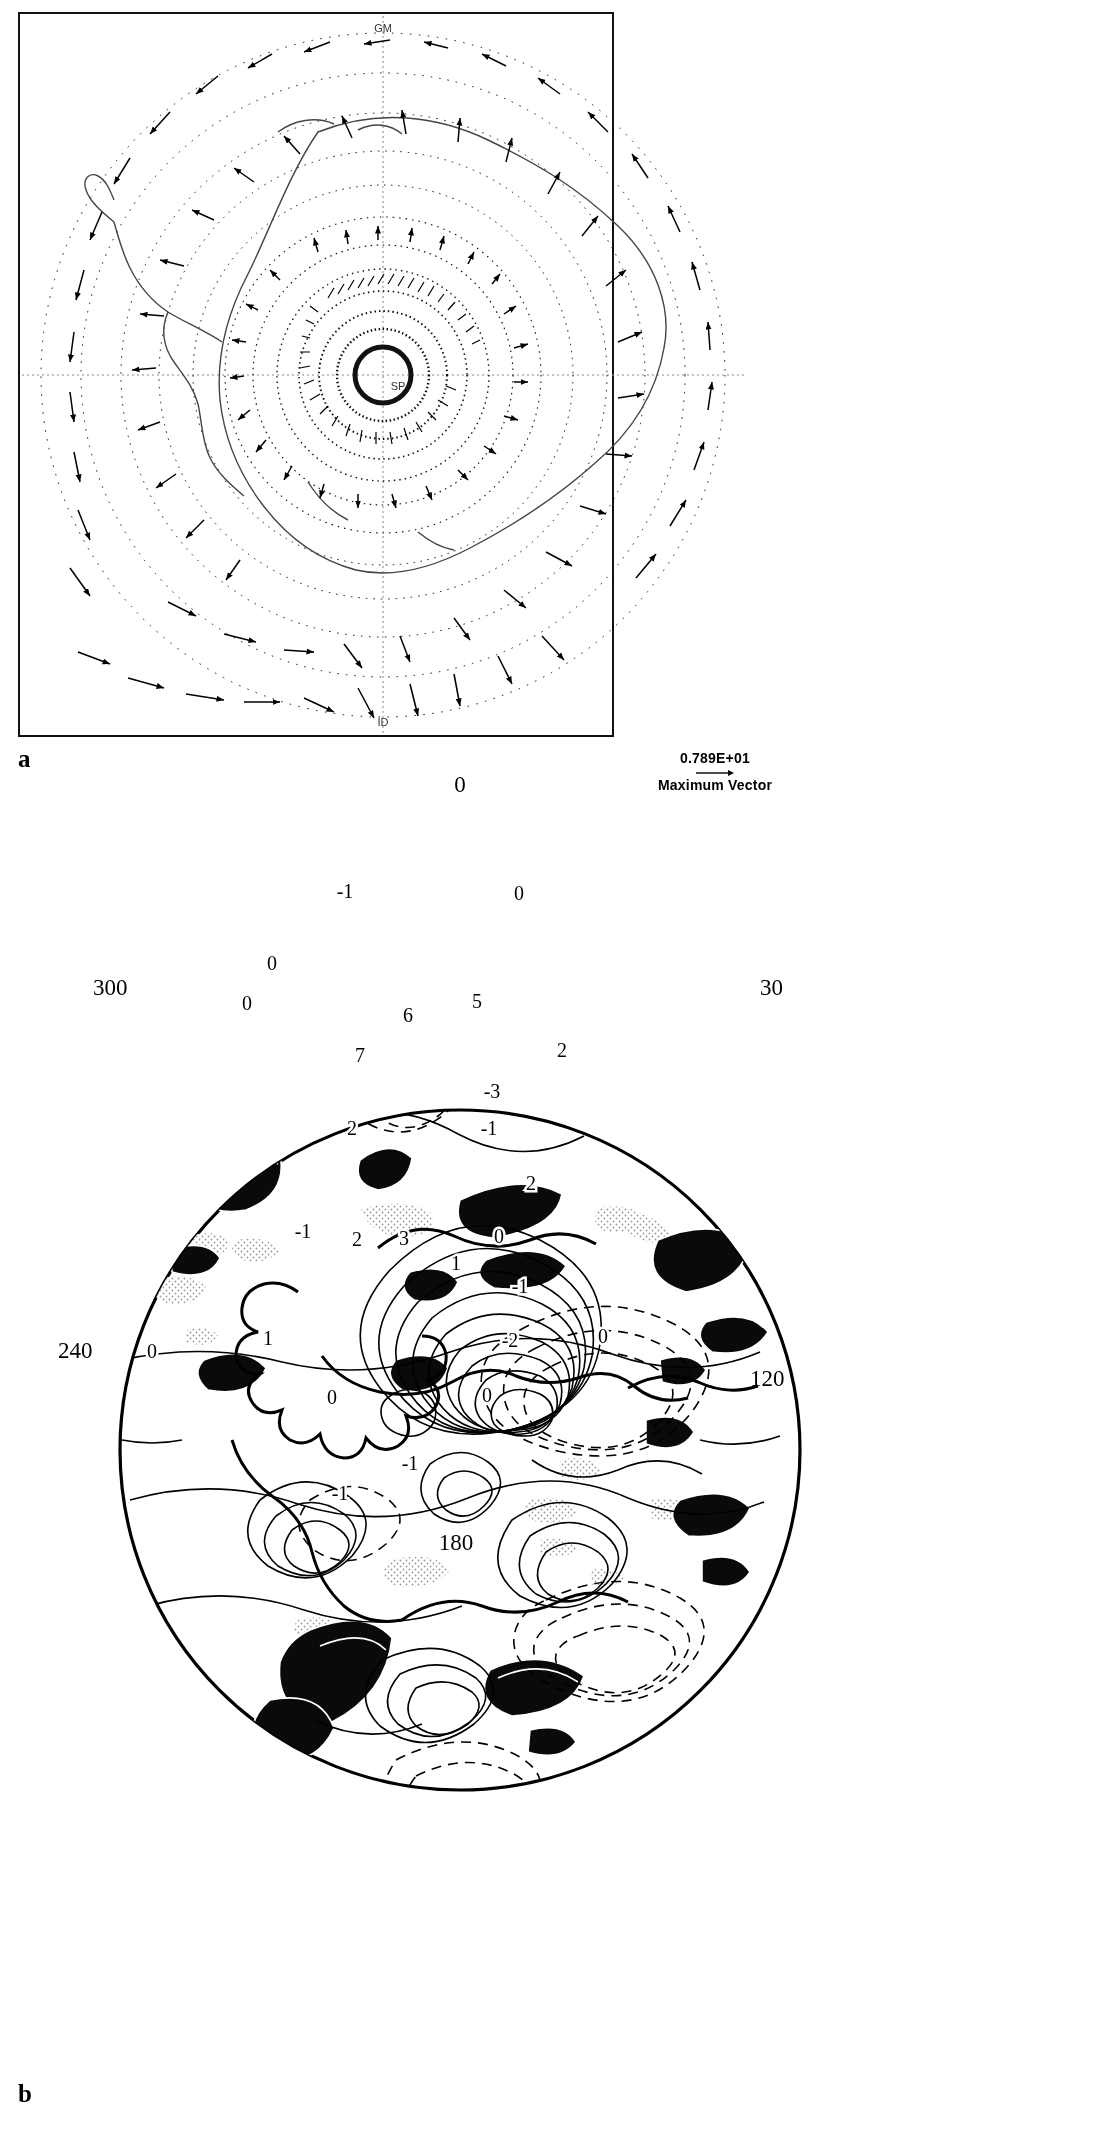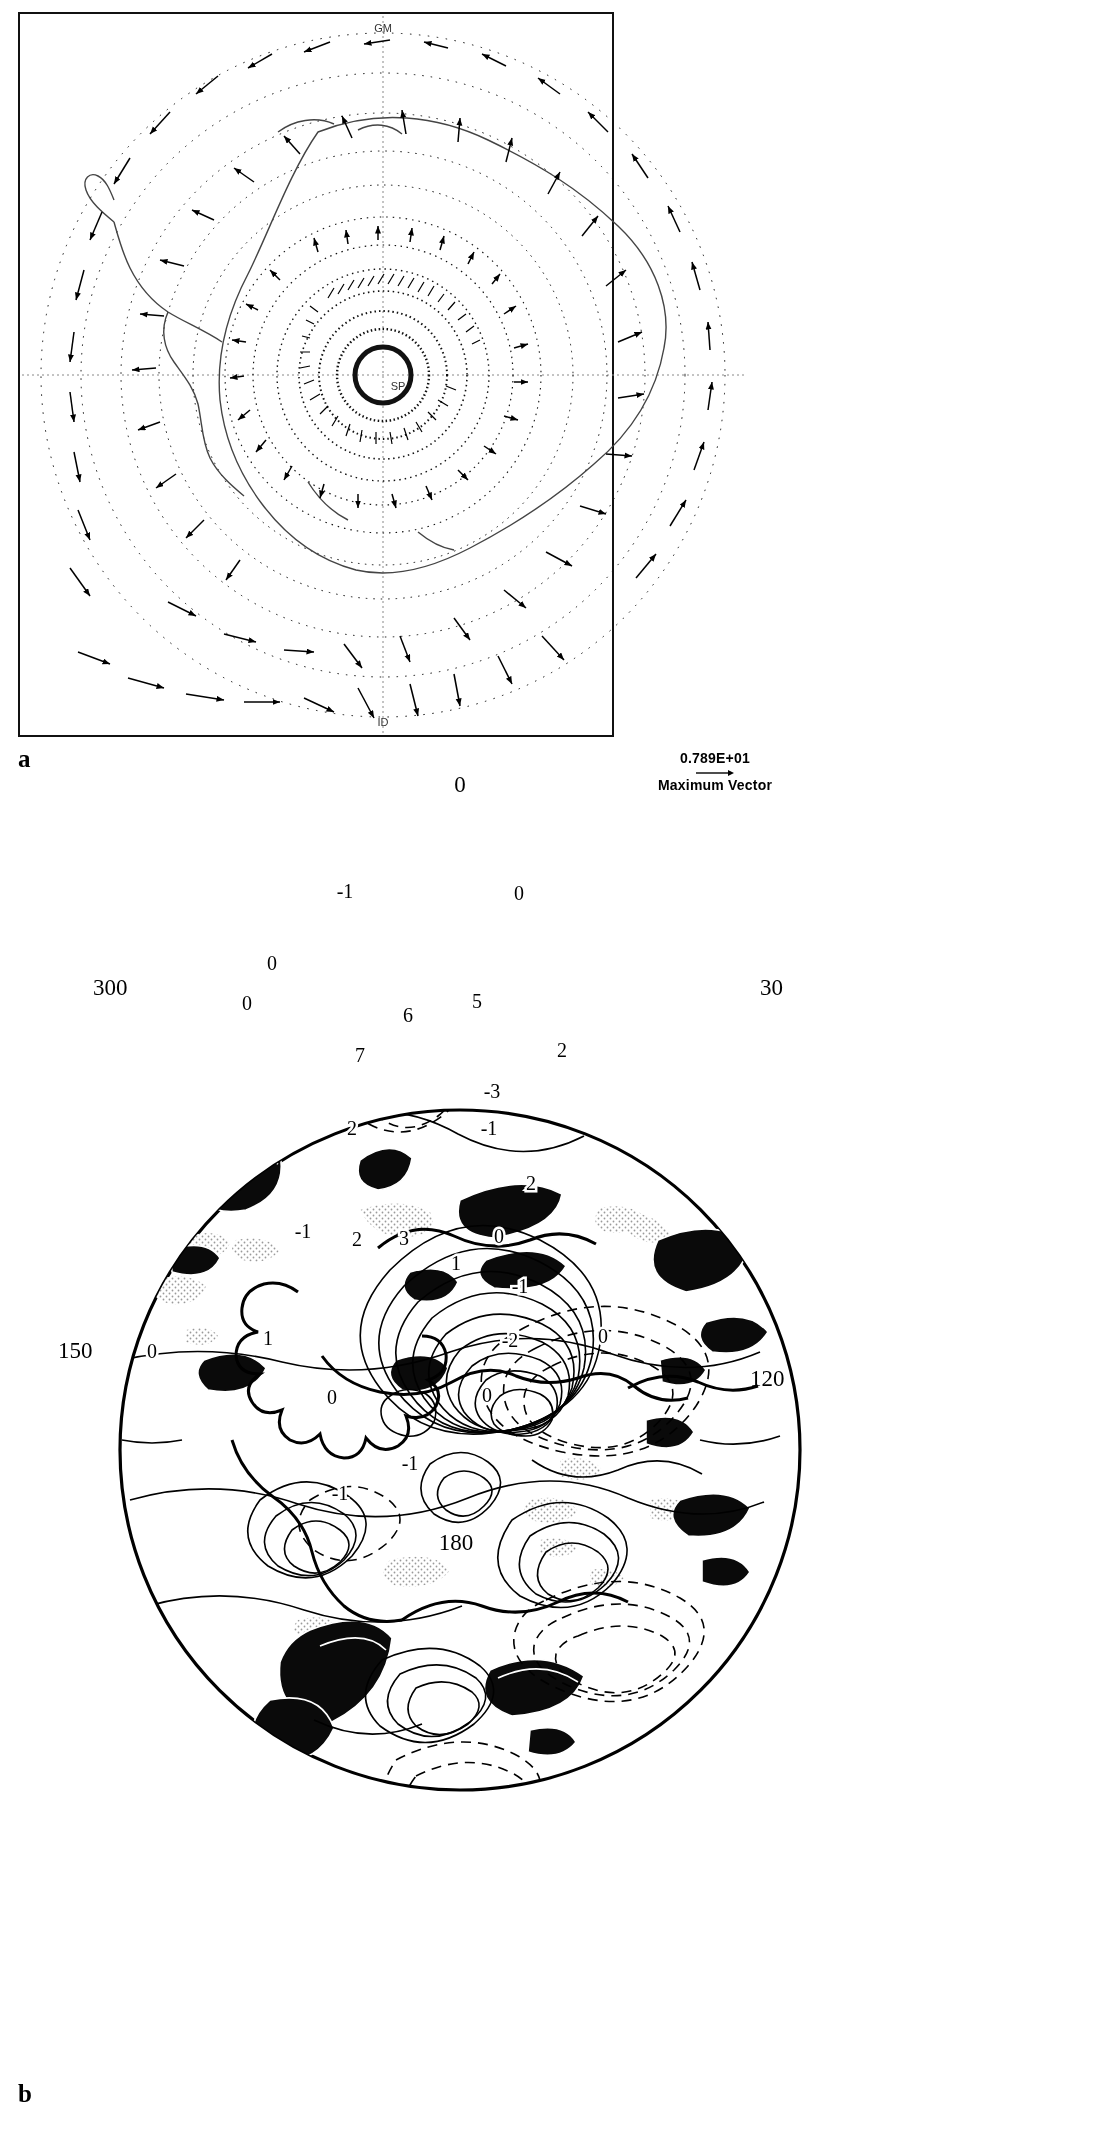--- a/index.html
+++ b/index.html
@@ -439,17 +439,17 @@
         <text x="350" y="670" text-anchor="middle">-1</text>
         <text x="280" y="700" text-anchor="middle" stroke="#ffffff" stroke-width="5" fill="#ffffff">-1</text>
         <text x="280" y="700" text-anchor="middle">-1</text>
       </g>
   </svg>
 
   <div class="axis-label" style="left:400px; top:-28px;  transform:translateX(-50%);">0</div>
   <div class="axis-label" style="left:700px; top:175px;">30</div>
   <div class="axis-label" style="left:690px; top:538px;margin-top:28px;">120</div>
   <div class="axis-label" style="left:396px; top:730px; transform:translateX(-50%);">180</div>
-  <div class="axis-label" style="left:-2px;  top:538px;">150</div>
+  <div class="axis-label" style="left:-2px;  top:538px;">240</div>
   <div class="axis-label" style="left:-2px;  top:175px;margin-left:35px;">300</div>
 </div>
 
 <div class="panel-label" id="label-b">b</div>
 
 </body></html>

